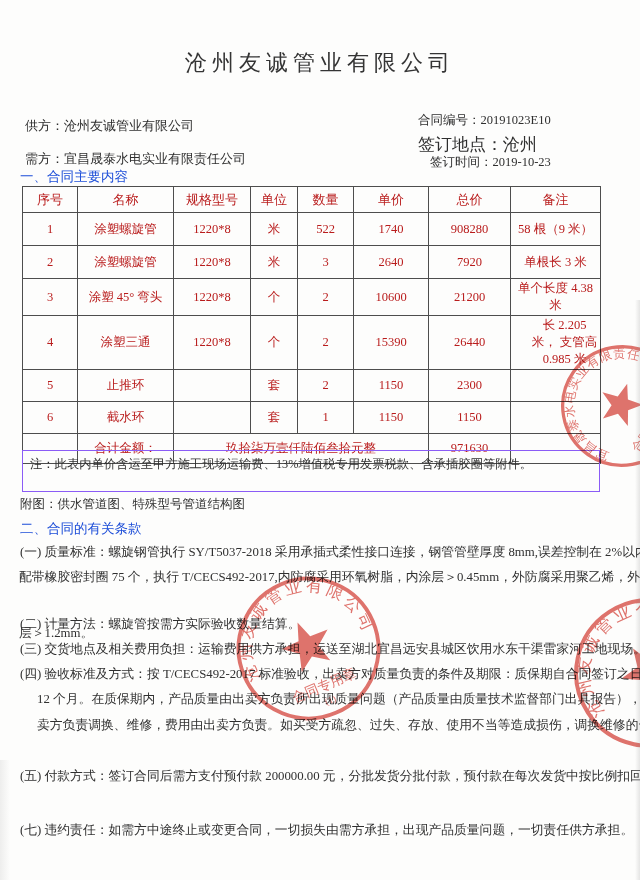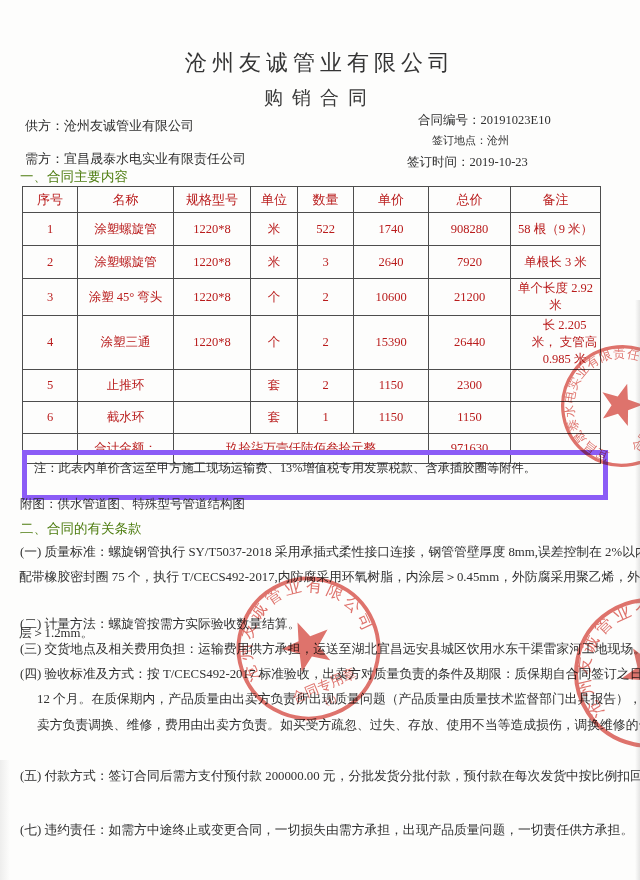--- a/index.html
+++ b/index.html
@@ -6,64 +6,63 @@
   .page{
     position:relative;width:640px;height:880px;margin:0 auto;
     background:#fdfdfc;overflow:hidden;
     font-family:"Liberation Serif","DejaVu Serif",serif;
     color:#2e2e2e;
   }
   .abs{position:absolute;white-space:nowrap;}
   .title{top:48px;left:0;width:640px;text-align:center;font-size:22px;letter-spacing:5px;color:#343434;}
   .subtitle{top:85px;left:0;width:640px;text-align:center;font-size:19px;letter-spacing:9px;color:#3a3a3a;}
   .meta{font-size:13px;}
-  .sec-title{font-size:13.5px;color:#4d7c0f;}
+  .sec-title{font-size:13.5px;color:#1d4ed8;}
   table.goods{
     position:absolute;left:22px;top:186px;width:578px;
     border-collapse:collapse;table-layout:fixed;
     font-size:12.5px;color:#b91c1c;
   }
   table.goods th,table.goods td{
     border:1px solid #4d4d4d;text-align:center;vertical-align:middle;
     padding:1px 2px;font-weight:normal;overflow:hidden;
   }
   table.goods th{font-size:13px;}
   .notebox{
     left:22px;top:450px;width:562px;height:30px;
-    border:5px solid #8b5cf6;padding:5px 7px;font-size:12.3px;white-space:nowrap;
+    border:1px solid #8b5cf6;padding:5px 7px;font-size:12.3px;white-space:nowrap;
   }
   .clause{font-size:12.8px;color:#303030;}
   .seal{position:absolute;mix-blend-mode:multiply;opacity:.78;pointer-events:none;}
   .edge-shade{position:absolute;right:0;top:300px;width:5px;height:580px;
     background:linear-gradient(to left,rgba(120,120,120,.18),rgba(120,120,120,0));}
   .corner-shade{position:absolute;left:0;bottom:0;width:10px;height:120px;
     background:linear-gradient(to right,rgba(150,150,150,.15),rgba(150,150,150,0));}
 </style>
 </head>
 <body>
 
 <div class="page">
 
   <div class="abs title">沧州友诚管业有限公司</div>
-  <div class="abs subtitle">购销合同</div>
 
   <div class="abs meta" style="left:25px;top:150px;">
     <span>需方：</span><span>宜昌晟泰水电实业有限责任公司</span>
   </div>
   <div class="abs meta" style="left:25px;top:117px;">
     <span>供方：</span><span>沧州友诚管业有限公司</span>
   </div>
 
   <div class="abs meta" style="left:418px;top:112px;font-size:12.5px;">
     <span>合同编号：</span><span>20191023E10</span>
   </div>
-  <div class="abs meta" style="left:432px;top:133px;font-size:11px;">
+  <div class="abs meta" style="left:418px;top:133px;font-size:17px;">
     <span>签订地点：</span><span>沧州</span>
   </div>
-  <div class="abs meta" style="left:407px;top:154px;font-size:12.5px;">
+  <div class="abs meta" style="left:430px;top:154px;font-size:12.5px;">
     <span>签订时间：</span><span>2019-10-23</span>
   </div>
 
   <div class="abs sec-title" style="left:20px;top:168px;">一、合同主要内容</div>
 
   <table class="goods">
     <colgroup>
       <col style="width:55px">
         <col style="width:96px">
         <col style="width:77px">
@@ -105,21 +104,21 @@
       <td>单根长 3 米</td>
     </tr>
     <tr style="height:34px">
       <td>3</td>
       <td>涂塑 45° 弯头</td>
       <td>1220*8</td>
       <td>个</td>
       <td>2</td>
       <td>10600</td>
       <td>21200</td>
-      <td>单个长度 2.92 米</td>
+      <td>单个长度 4.38 米</td>
     </tr>
     <tr style="height:40px">
       <td>4</td>
       <td>涂塑三通</td>
       <td>1220*8</td>
       <td>个</td>
       <td>2</td>
       <td>15390</td>
       <td>26440</td>
       <td style="white-space:normal;line-height:1.35;padding-left:20px;">长 2.205 米， 支管高 0.985 米</td>

